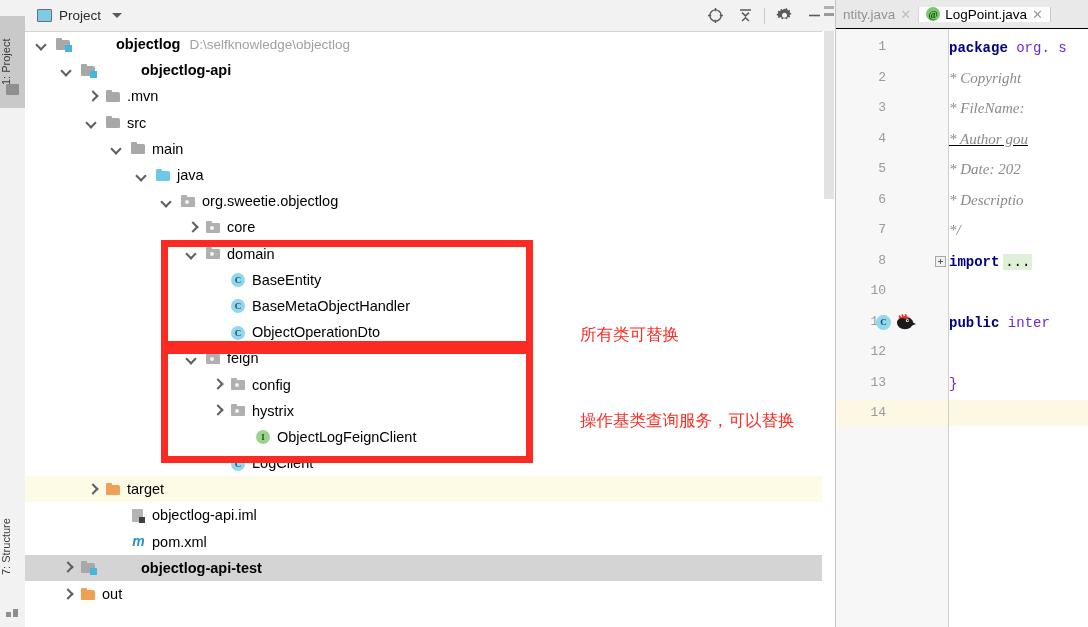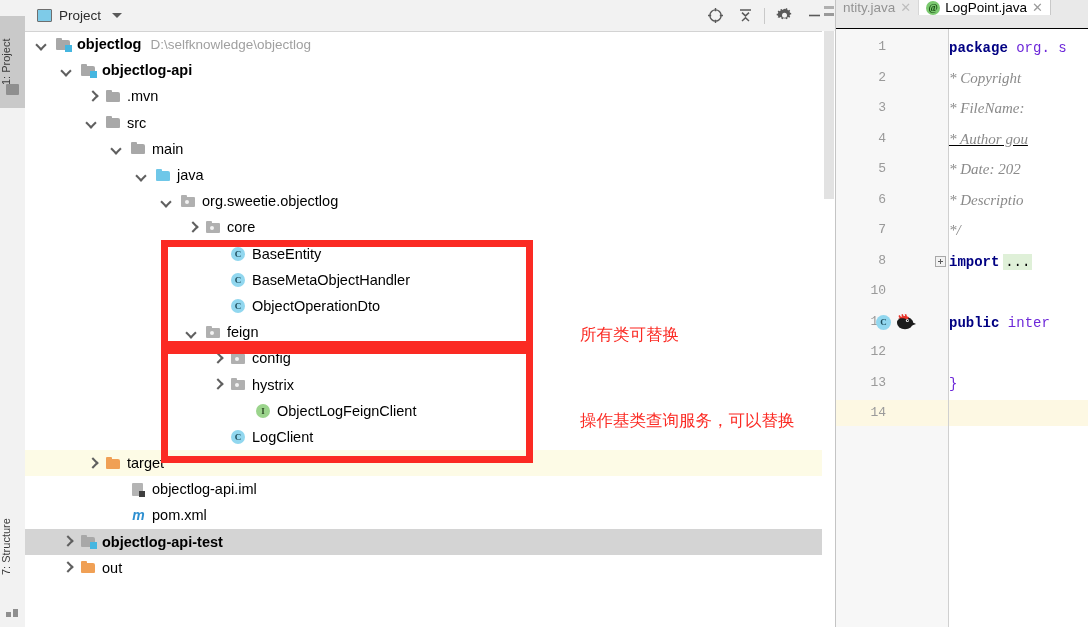--- a/index.html
+++ b/index.html
@@ -138,21 +138,21 @@
   }
   .ico.iml .badge{
     position:absolute;right:2px;bottom:0px;width:6px;height:6px;background:#3f3f3f;
   }
   
   .ico.maven{
     color:#2e8fd0;font-style:italic;font-weight:bold;font-size:14px;
     line-height:15px;text-align:center;
   }
   .label{color:#000000;}
-  .label.bold{font-weight:bold;}
+  .label.bold{font-weight:bold;margin-left:39px;}
   .path{color:#a0a0a0;margin-left:9px;font-size:13.5px;}
 
   
   .redbox{position:absolute;border:7px solid #fb2a23;box-sizing:border-box;}
   .annot{
     position:absolute;color:#fb2a23;font-size:16.5px;white-space:nowrap;
   }
 
   
   .tree-sb{
@@ -167,21 +167,21 @@
   .tree-sb-top .m1{position:absolute;left:2px;top:6px;width:10px;height:3px;background:#b0b0b0;}
   .tree-sb-top .m2{position:absolute;left:2px;top:13px;width:10px;height:3px;background:#9a9a9a;}
 
   
   .editor{
     position:absolute;left:835px;top:0;width:253px;height:627px;background:#ffffff;
     border-left:1px solid #c4c4c4;
   }
   .tabs{
     position:absolute;left:0;top:0;width:253px;height:28px;background:#e9e9e9;
-    display:flex;align-items:flex-start;border-bottom:6px solid #000000;
+    display:flex;align-items:center;border-bottom:6px solid #000000;
   }
   .tab{
     display:flex;align-items:center;gap:5px;padding:0 7px;font-size:13.5px;
     color:#4c4c4c;border-right:1px solid #c9c9c9;
   }
   .tab.active{background:#ffffff;color:#000;}
   .tab-x{color:#9a9a9a;font-size:13px;}
   .at-ico{
     width:14px;height:14px;border-radius:50%;background:#7bc96f;color:#184d12;
     font-size:10px;font-weight:bold;display:flex;align-items:center;justify-content:center;
@@ -336,20 +336,29 @@
           <span class="label">org.sweetie.objectlog</span>
         </div>
         <div class="row">
           <span style="width:162px;flex:none"></span>
           <span class="arrow right"></span>
           <span style="width:7px;flex:none"></span>
           <span class="ico pkg">
             <span class="dot"></span>
           </span>
           <span class="label">core</span>
+        </div>
+        <div class="row">
+          <span style="width:162px;flex:none"></span>
+          <span class="arrow down"></span>
+          <span style="width:7px;flex:none"></span>
+          <span class="ico pkg">
+            <span class="dot"></span>
+          </span>
+          <span class="label">domain</span>
         </div>
         <div class="row">
           <span style="width:187px;flex:none"></span>
           <span class="arrow"></span>
           <span style="width:7px;flex:none"></span>
           <span class="ico cls">
             <span class="circ">C</span>
           </span>
           <span class="label">BaseEntity</span>
         </div>

